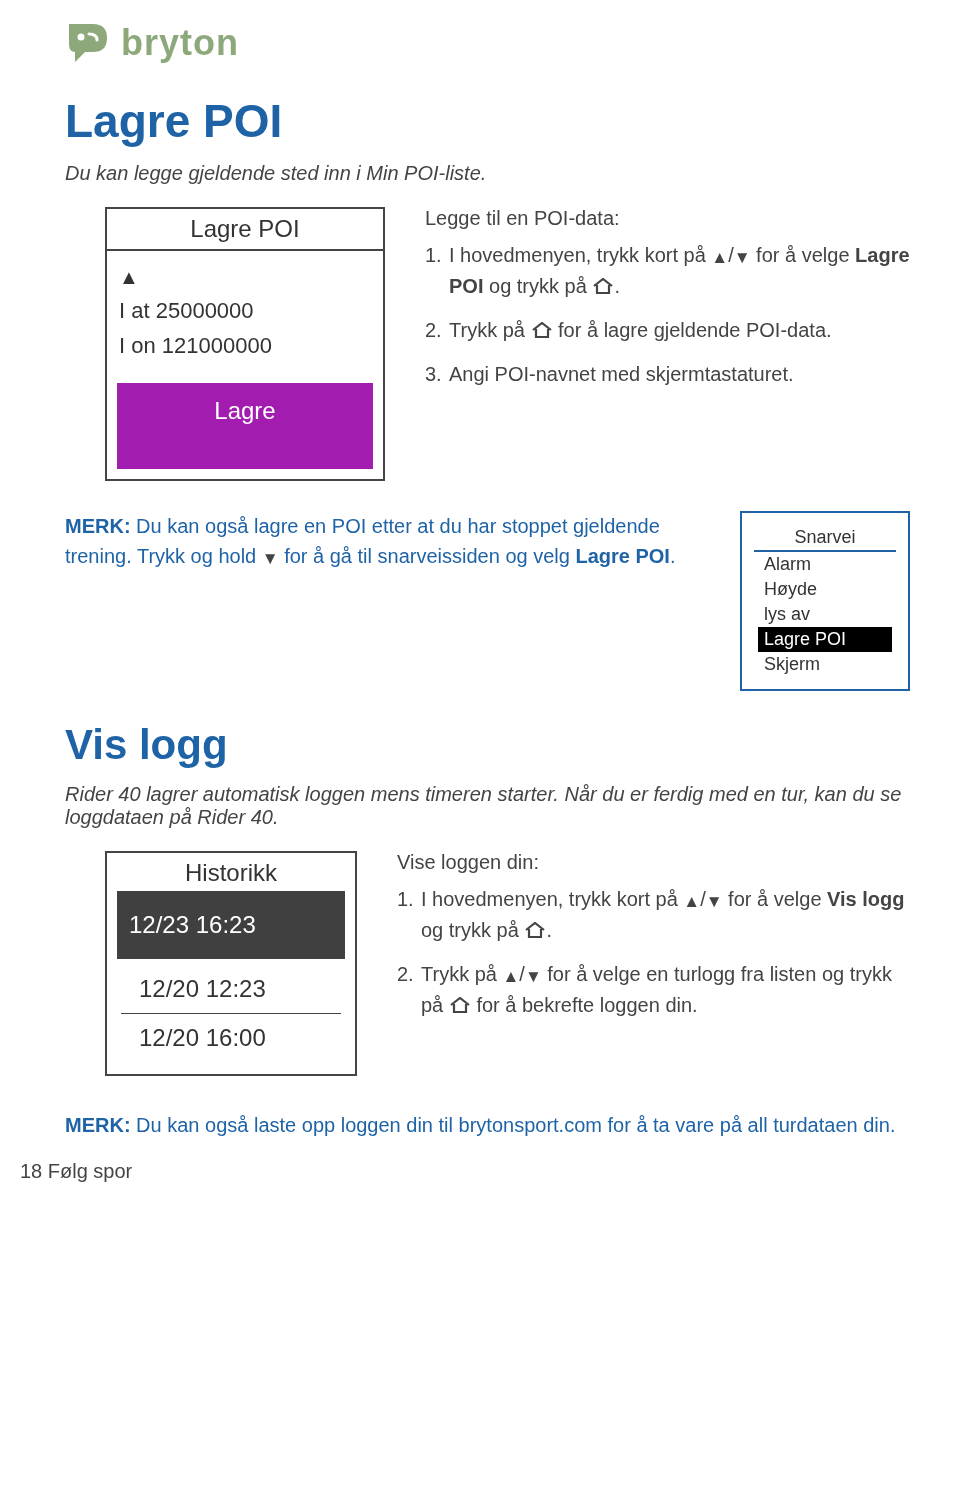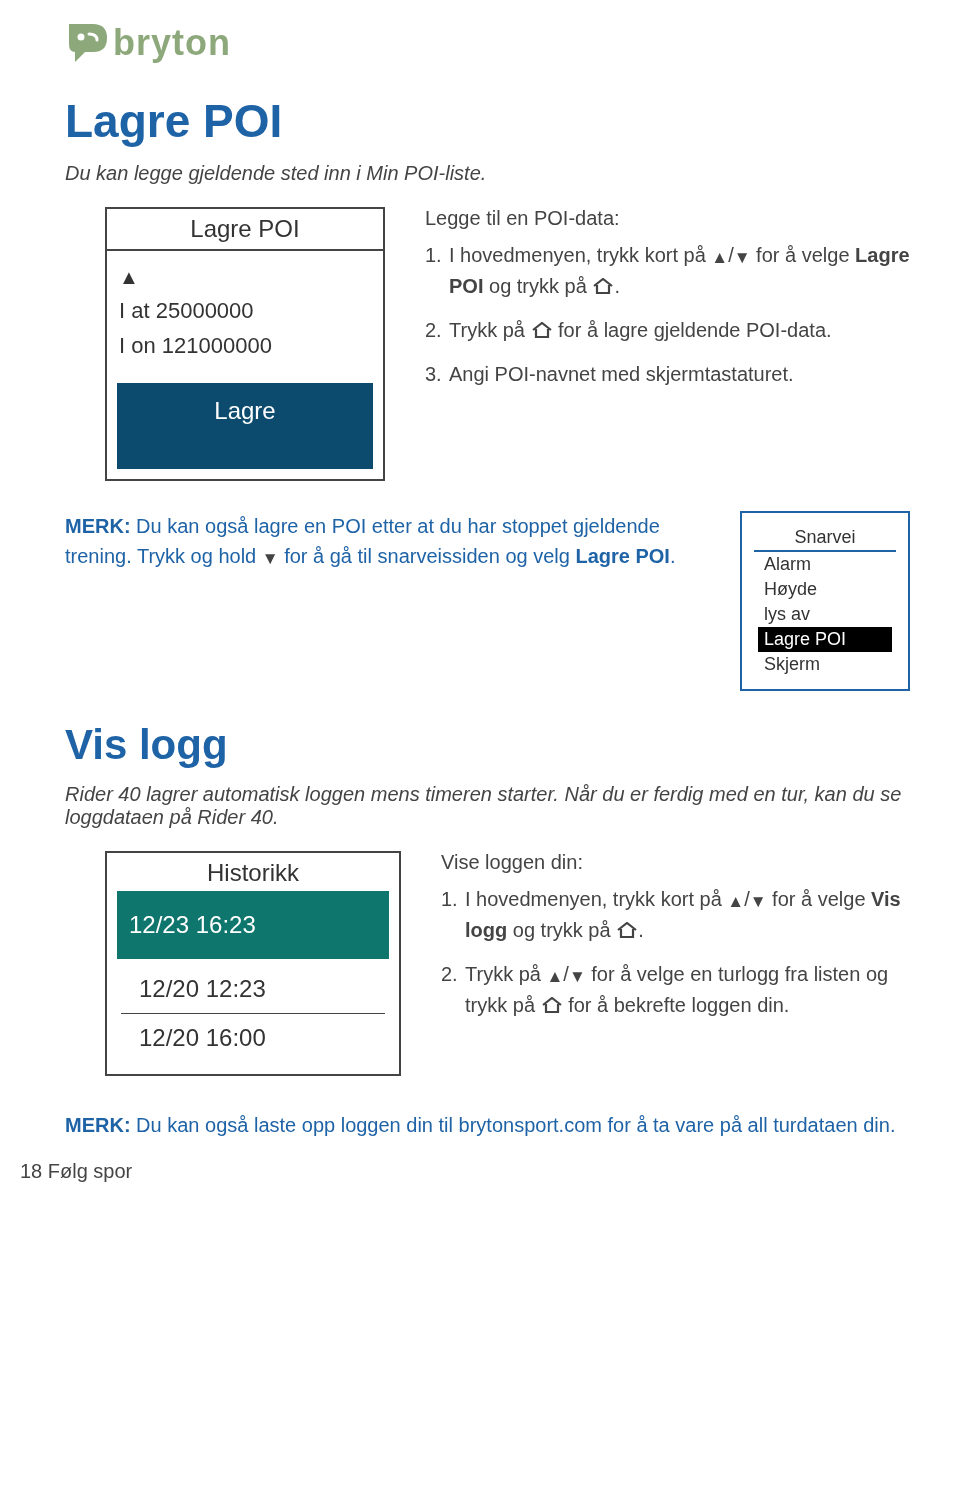--- a/index.html
+++ b/index.html
@@ -11,21 +11,21 @@
     font-family: Arial, Helvetica, sans-serif;
     background: #fff;
     width: 960px;
     margin: 0;
     padding: 20px 50px 20px 65px;
     color: #333;
   }
   .logo {
     display: flex;
     align-items: center;
-    gap: 2px;
+    gap: 10px;
     margin-bottom: 28px;
   }
   .logo-mark {
     width: 46px;
     height: 46px;
     position: relative;
   }
   .logo-mark svg { display: block; }
   .logo-text {
     font-size: 36px;
@@ -75,21 +75,21 @@
     padding: 10px 12px;
     font-size: 22px;
     line-height: 1.6;
     min-height: 120px;
   }
   .device .body .arrow {
     font-size: 20px;
   }
   .device .button-bar {
     margin: 10px;
-    background: #0c4a6e;
+    background: #a21caf;
     color: #fff;
     text-align: center;
     font-size: 24px;
     padding: 14px 0 44px 0;
   }
   .steps {
     flex: 1;
     font-size: 20px;
     color: #444;
   }
@@ -170,34 +170,34 @@
     padding: 2px 10px;
   }
   .mini-device .item.selected {
     background: #000;
     color: #fff;
     padding: 2px 6px;
     margin: 0 4px;
   }
   .device-hist {
     border: 2px solid #444;
-    width: 296px;
+    width: 252px;
     background: #fff;
     flex-shrink: 0;
     margin-left: 40px;
     padding-bottom: 12px;
   }
   .device-hist .title {
     font-size: 24px;
     text-align: center;
     border-bottom: none;
     padding: 6px 0 4px 0;
   }
   .device-hist .sel-row {
-    background: #0f766e;
+    background: #404040;
     color: #fff;
     font-size: 24px;
     padding: 20px 12px;
     margin: 0 10px 6px 10px;
   }
   .device-hist .row-item {
     font-size: 24px;
     padding: 10px 18px;
     border-bottom: 1.5px solid #444;
     margin: 0 14px;

